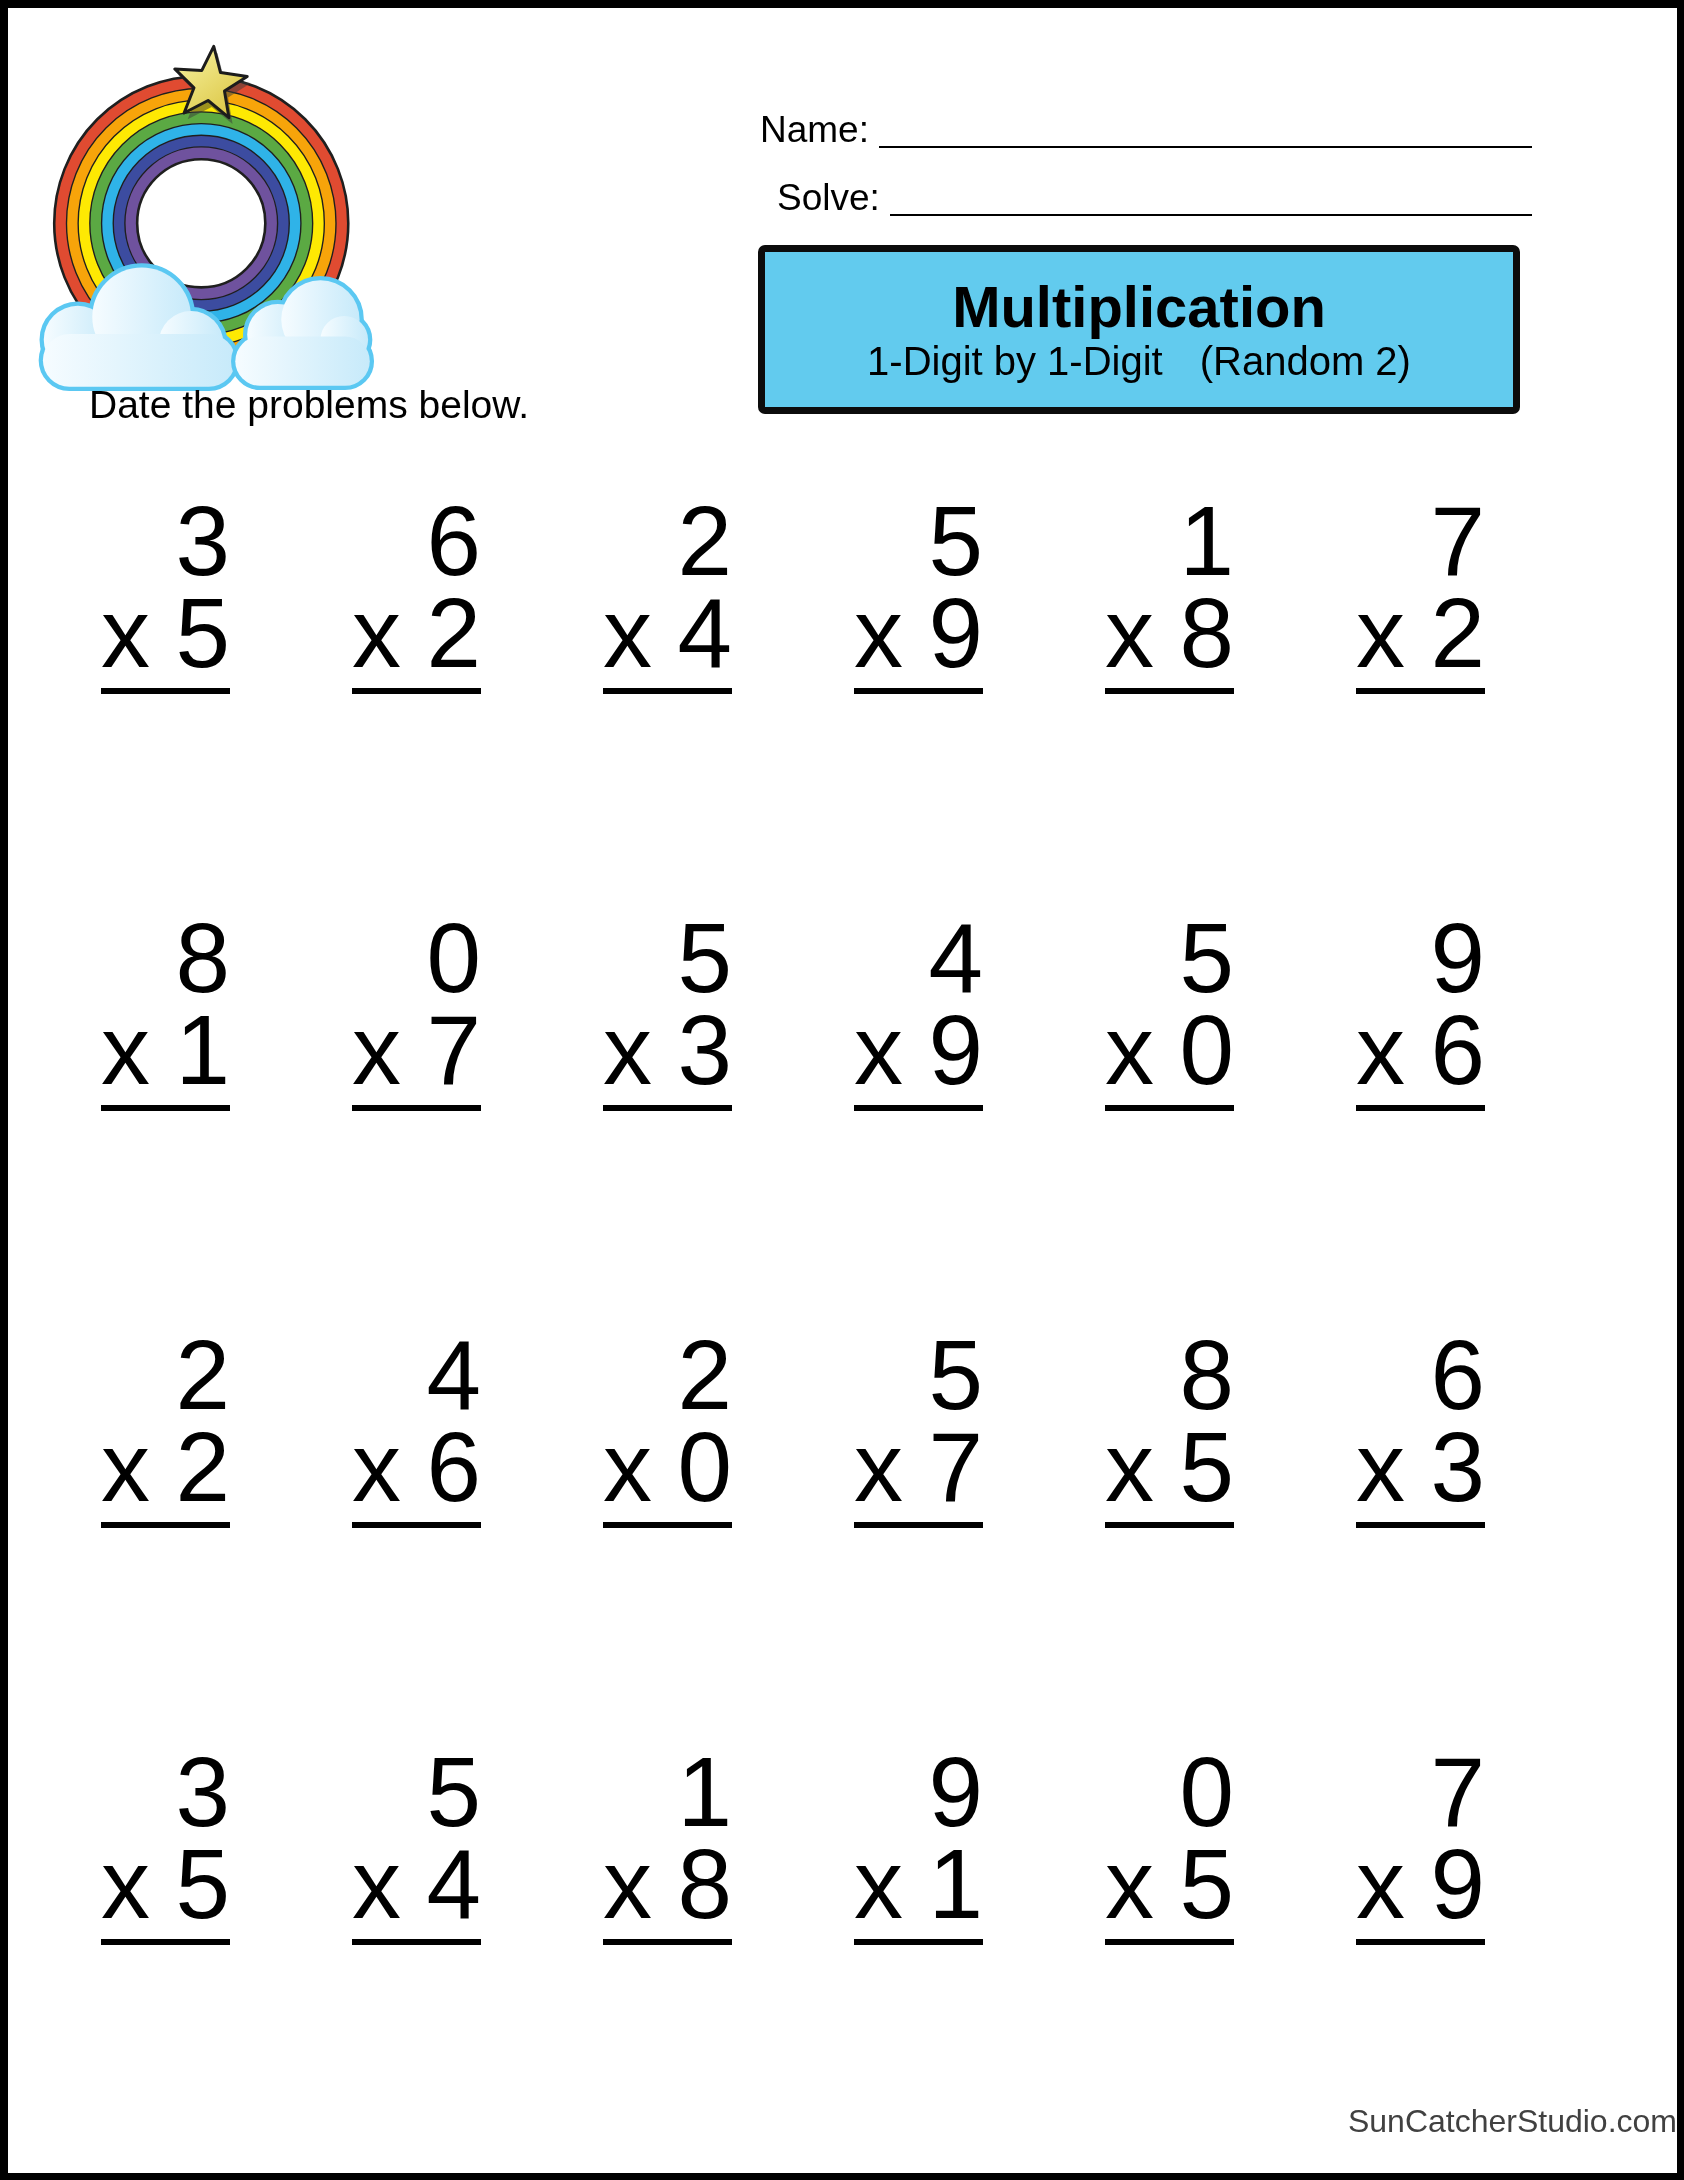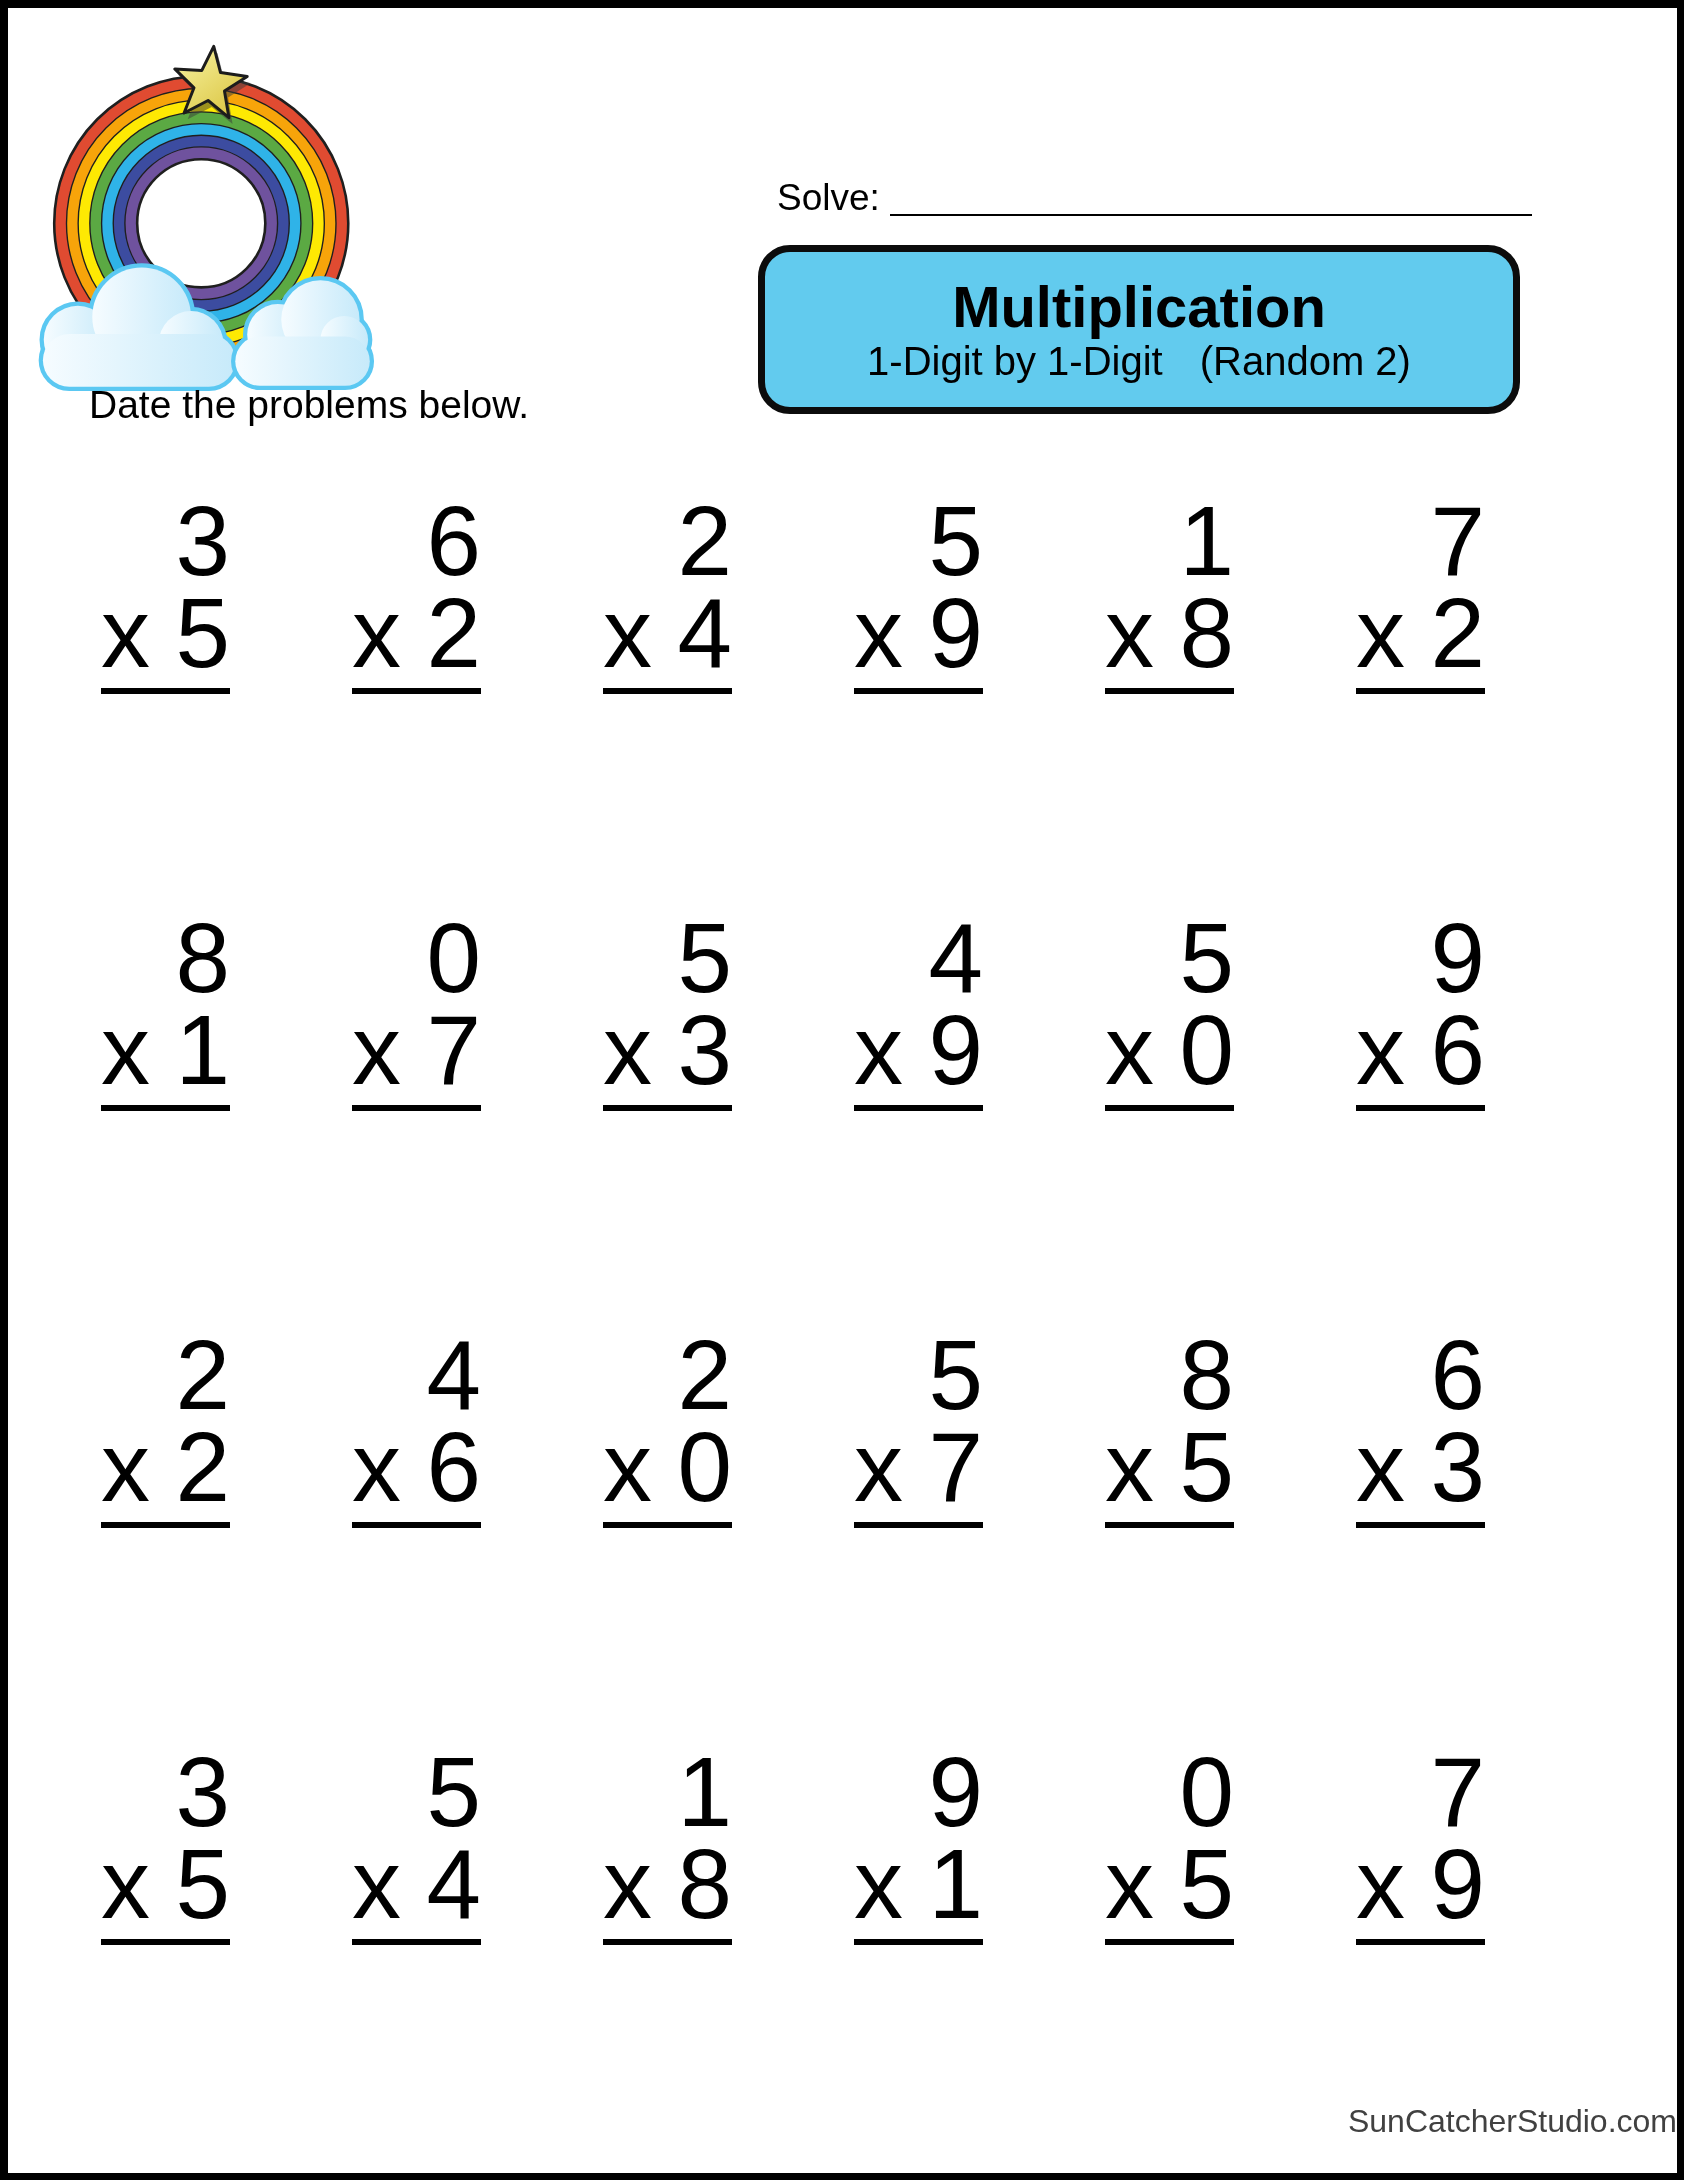--- a/index.html
+++ b/index.html
@@ -10,21 +10,21 @@
   }
   .rainbow-svg{position:absolute;left:23px;top:31.5px;}
   .instruction{position:absolute;left:81px;top:376px;font-size:39px;line-height:1.1;}
   .field-row{position:absolute;display:flex;align-items:flex-end;font-size:37px;}
   .field-row .label{margin-right:10.2px;line-height:1;}
   .blank{flex:1;border-bottom:2.6px solid #000;height:8.5px;}
   #name-row{left:752px;top:94px;width:772px;height:46px;}
   #date-row{left:769px;top:162px;width:755px;height:46px;}
   .title-box{
     position:absolute;left:750px;top:237px;width:762px;height:169px;
-    border:7.7px solid #0c0c0c;border-radius:32px;box-sizing:border-box;
+    border:7.7px solid #0c0c0c;border-radius:7px;box-sizing:border-box;
     display:flex;flex-direction:column;align-items:center;justify-content:center;gap:3.4px;
   }
   .title{font-size:58px;font-weight:bold;line-height:1.02;}
   .subtitle{display:flex;gap:37px;font-size:40px;line-height:1.05;font-weight:normal;}
   .grid{
     position:absolute;left:32px;top:487px;
     display:grid;grid-template-columns:repeat(6,251px);grid-auto-rows:417px;
   }
   .cell{display:flex;justify-content:center;align-items:flex-start;}
   .prob{width:129px;font-size:98px;line-height:92px;}
@@ -98,20 +98,24 @@
         <rect x="240" y="348" width="158" height="58" rx="29"></rect>
       </g>
       </g>
 
     <g transform="translate(210,52) rotate(6)">
       <path transform="translate(5,7)" fill="#3a3a3a" opacity="0.5" d="M 0 -45 L 11.1 -15.3 L 42.8 -13.9 L 18 5.8 L 26.5 36.4 L 0 18.9 L -26.5 36.4 L -18 5.8 L -42.8 -13.9 L -11.1 -15.3 Z"></path>
       <path fill="url(#starGrad)" stroke="#1c1c1c" stroke-width="3.5" stroke-linejoin="round" d="M 0 -45 L 11.1 -15.3 L 42.8 -13.9 L 18 5.8 L 26.5 36.4 L 0 18.9 L -26.5 36.4 L -18 5.8 L -42.8 -13.9 L -11.1 -15.3 Z"></path>
     </g>
   </svg>
 
+  <div class="field-row" id="name-row">
+    <span class="label">Name:</span>
+    <span class="blank"></span>
+  </div>
   <div class="field-row" id="date-row">
     <span class="label">Solve:</span>
     <span class="blank"></span>
   </div>
 
   <div class="title-box" style="background: rgb(98, 203, 238);">
     <div class="title">Multiplication</div>
     <div class="subtitle">
       <span>1-Digit by 1-Digit</span>
       <span>(Random 2)</span>

